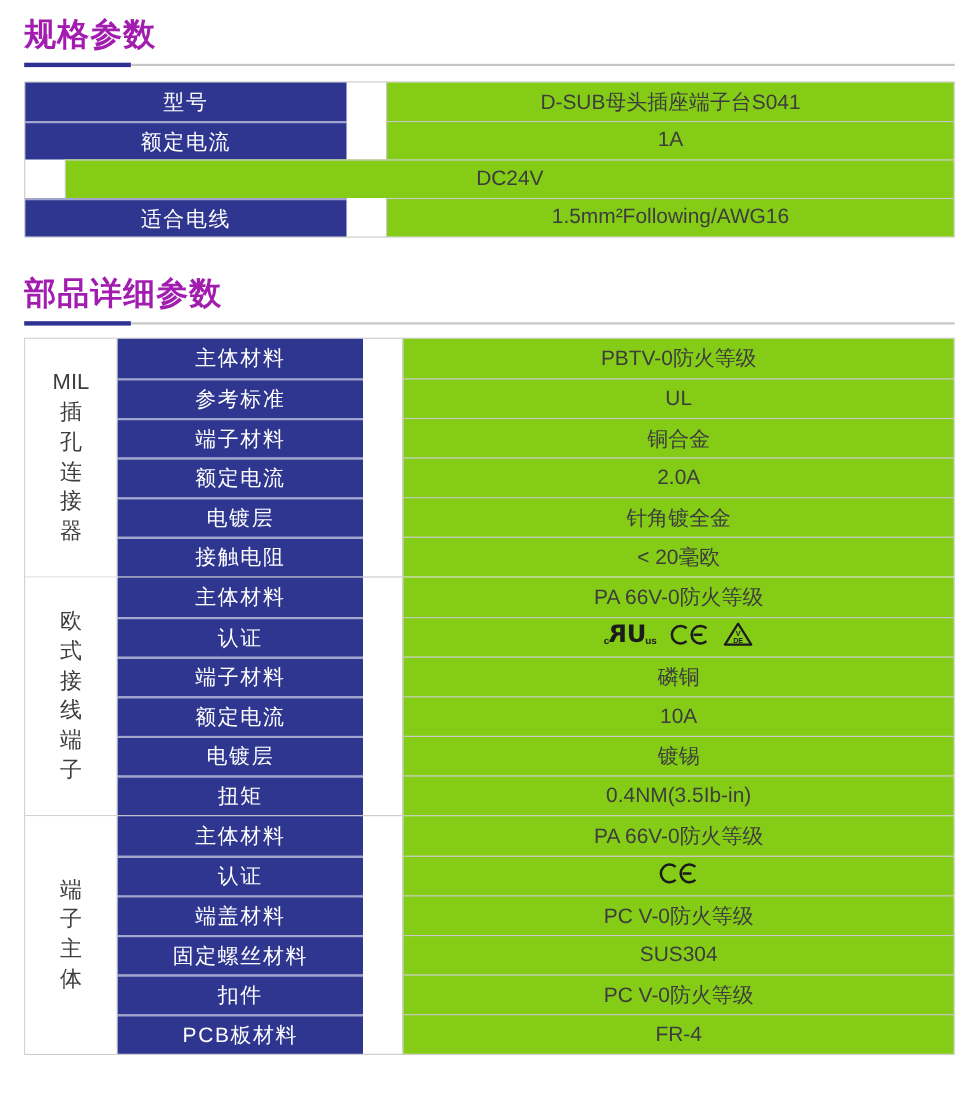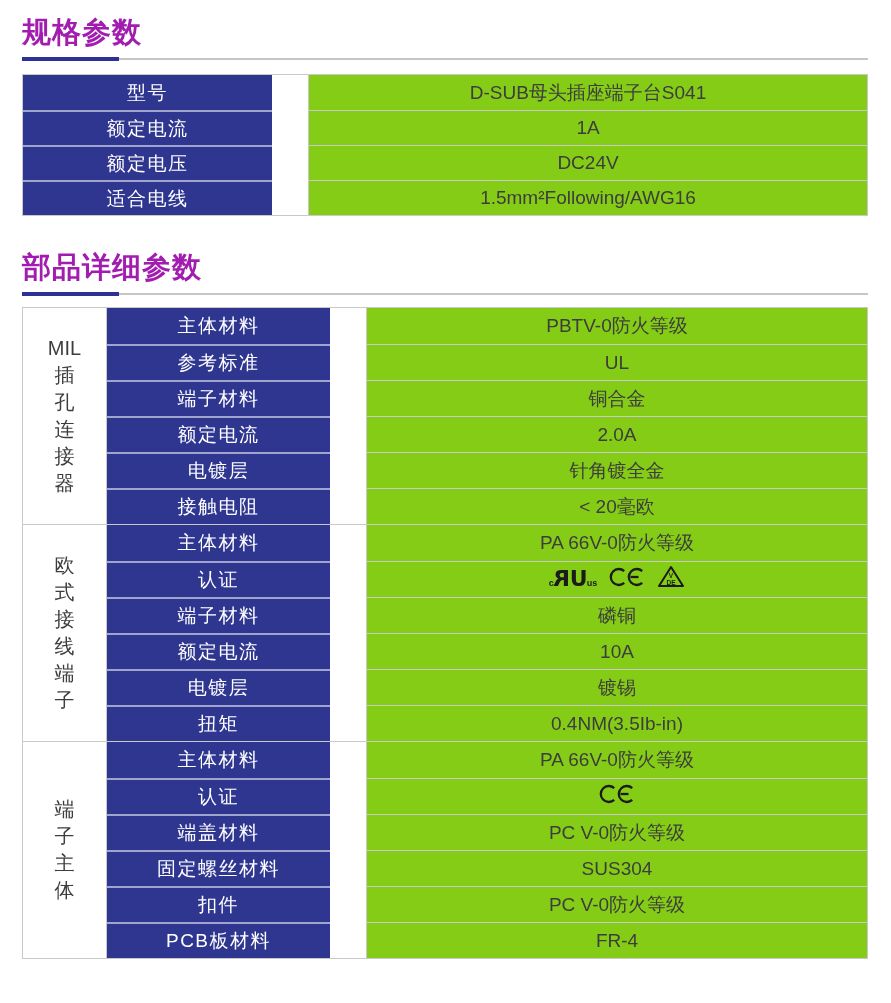--- a/index.html
+++ b/index.html
@@ -30,21 +30,21 @@
   }
   .value-cell {
     background:#84cc16; color:#3d3d3d; font-size:19px;
     border-left:1px solid #c9c9c9; flex:1;margin-left:36px;
   }
   .t-row + .t-row .label-cell { border-top:2px solid rgba(255,255,255,0.55); }
   .t-row + .t-row .value-cell { border-top:1px solid #c9c9c9; }
 
   
   #table1 .t-row { height:35px; }
-  #table1 .label-cell { width:249px; }
+  #table1 .label-cell { width:292px; }
 
   
   #table2 { margin-top:11px; }
   .group-row { display:flex; }
   .group-row + .group-row { border-top:1px solid #c9c9c9; }
   .group-cell {
     width:84px; border-right:1px solid #c9c9c9; background:#fff;
     display:flex; flex-direction:column; align-items:center; justify-content:center;
     font-size:20px; color:#3d3d3d; line-height:27px; letter-spacing:0;
   }
@@ -75,21 +75,20 @@
   <div class="spec-table" id="table1">
       <div class="t-row">
     <div class="cell label-cell">型号</div>
     <div class="cell value-cell">D-SUB母头插座端子台S041</div>
   </div>
       <div class="t-row">
     <div class="cell label-cell">额定电流</div>
     <div class="cell value-cell">1A</div>
   </div>
       <div class="t-row">
-    <div class="cell label-cell">额定电压</div>
     <div class="cell value-cell">DC24V</div>
   </div>
       <div class="t-row">
     <div class="cell label-cell">适合电线</div>
     <div class="cell value-cell">1.5mm²Following/AWG16</div>
   </div>
     </div>
 
   <h1 class="sec-title" style="margin-top:35px;">部品详细参数</h1>
   <div class="sec-underline">

